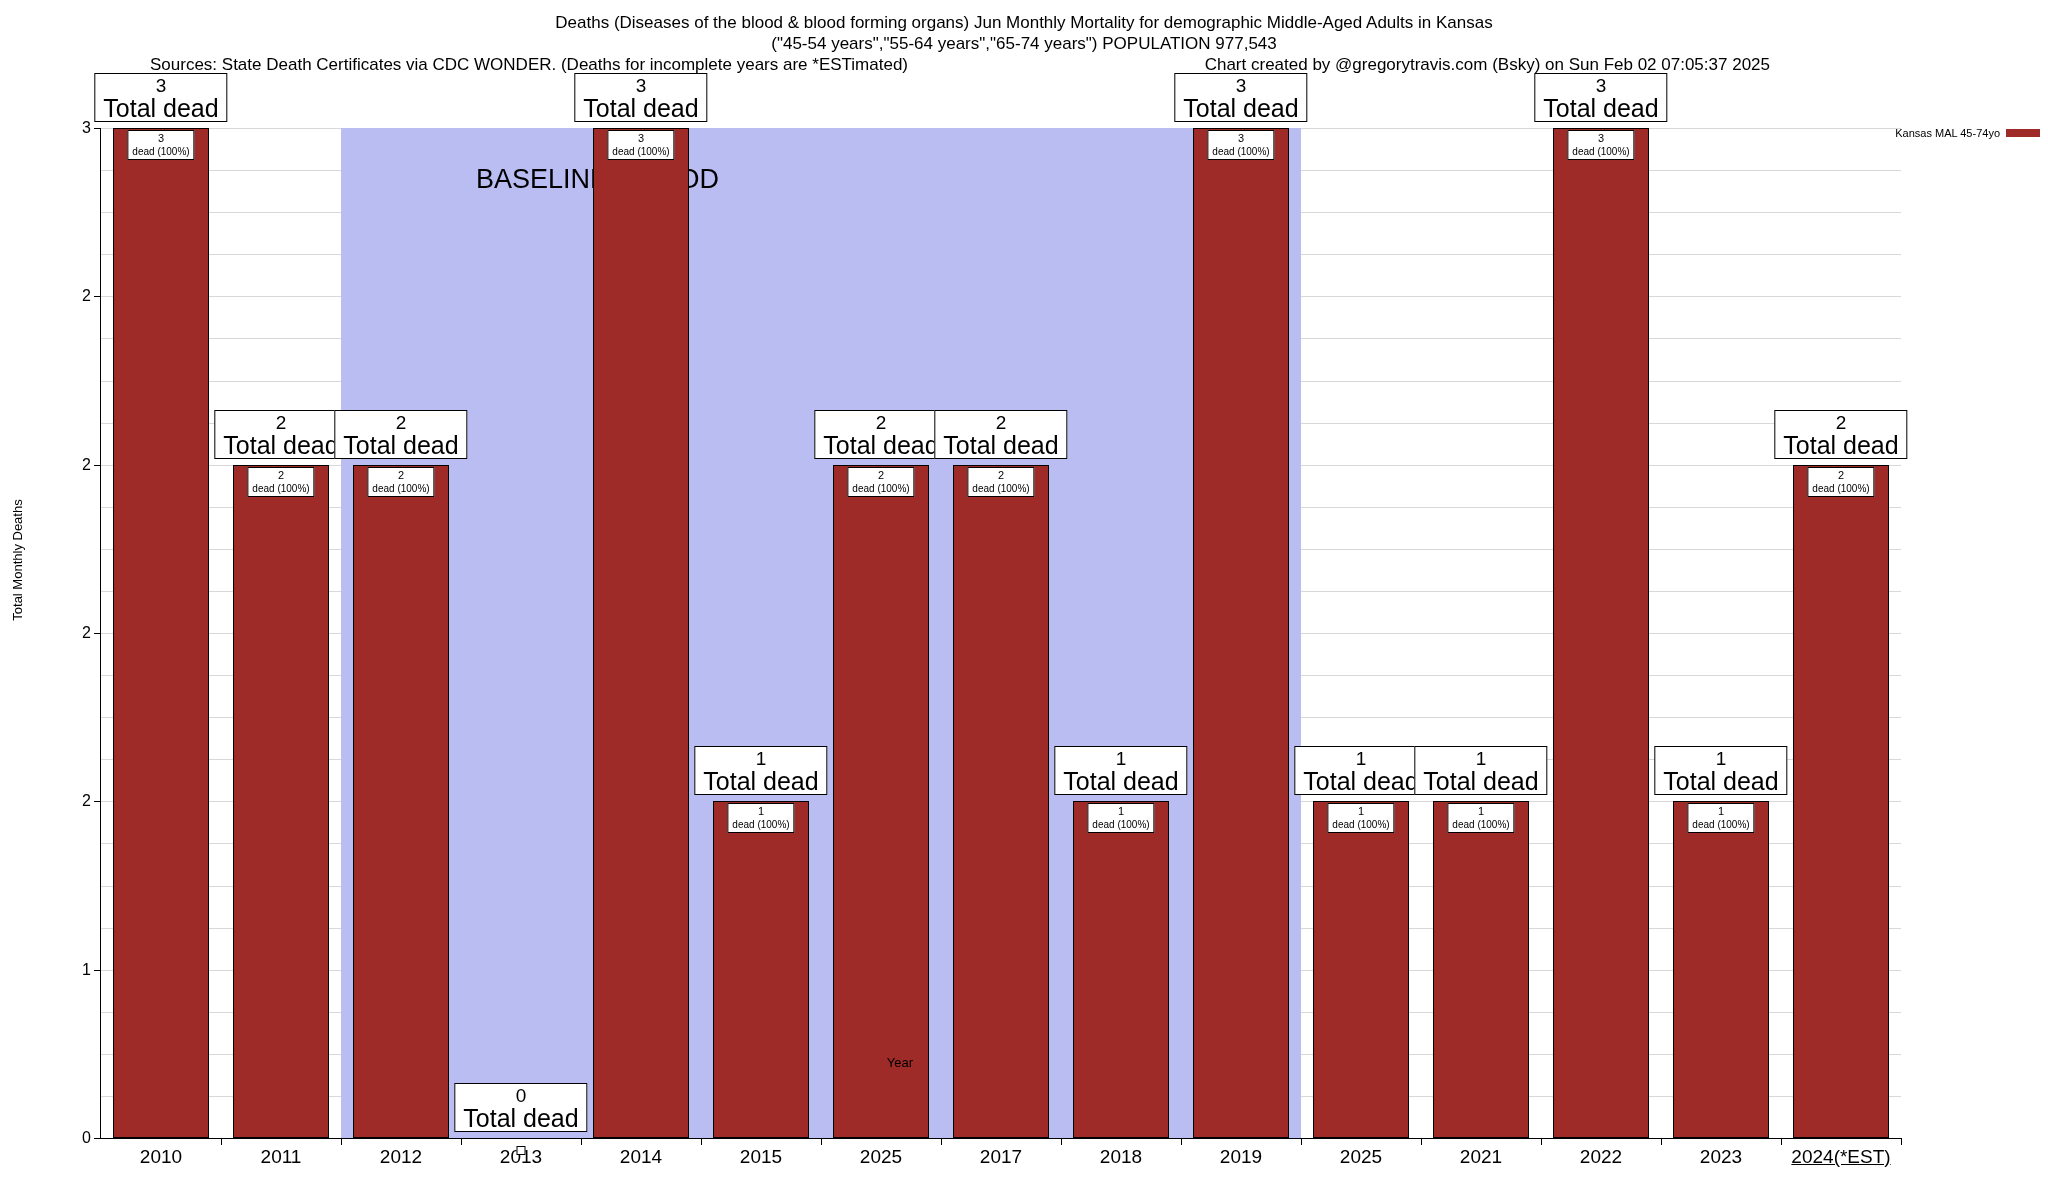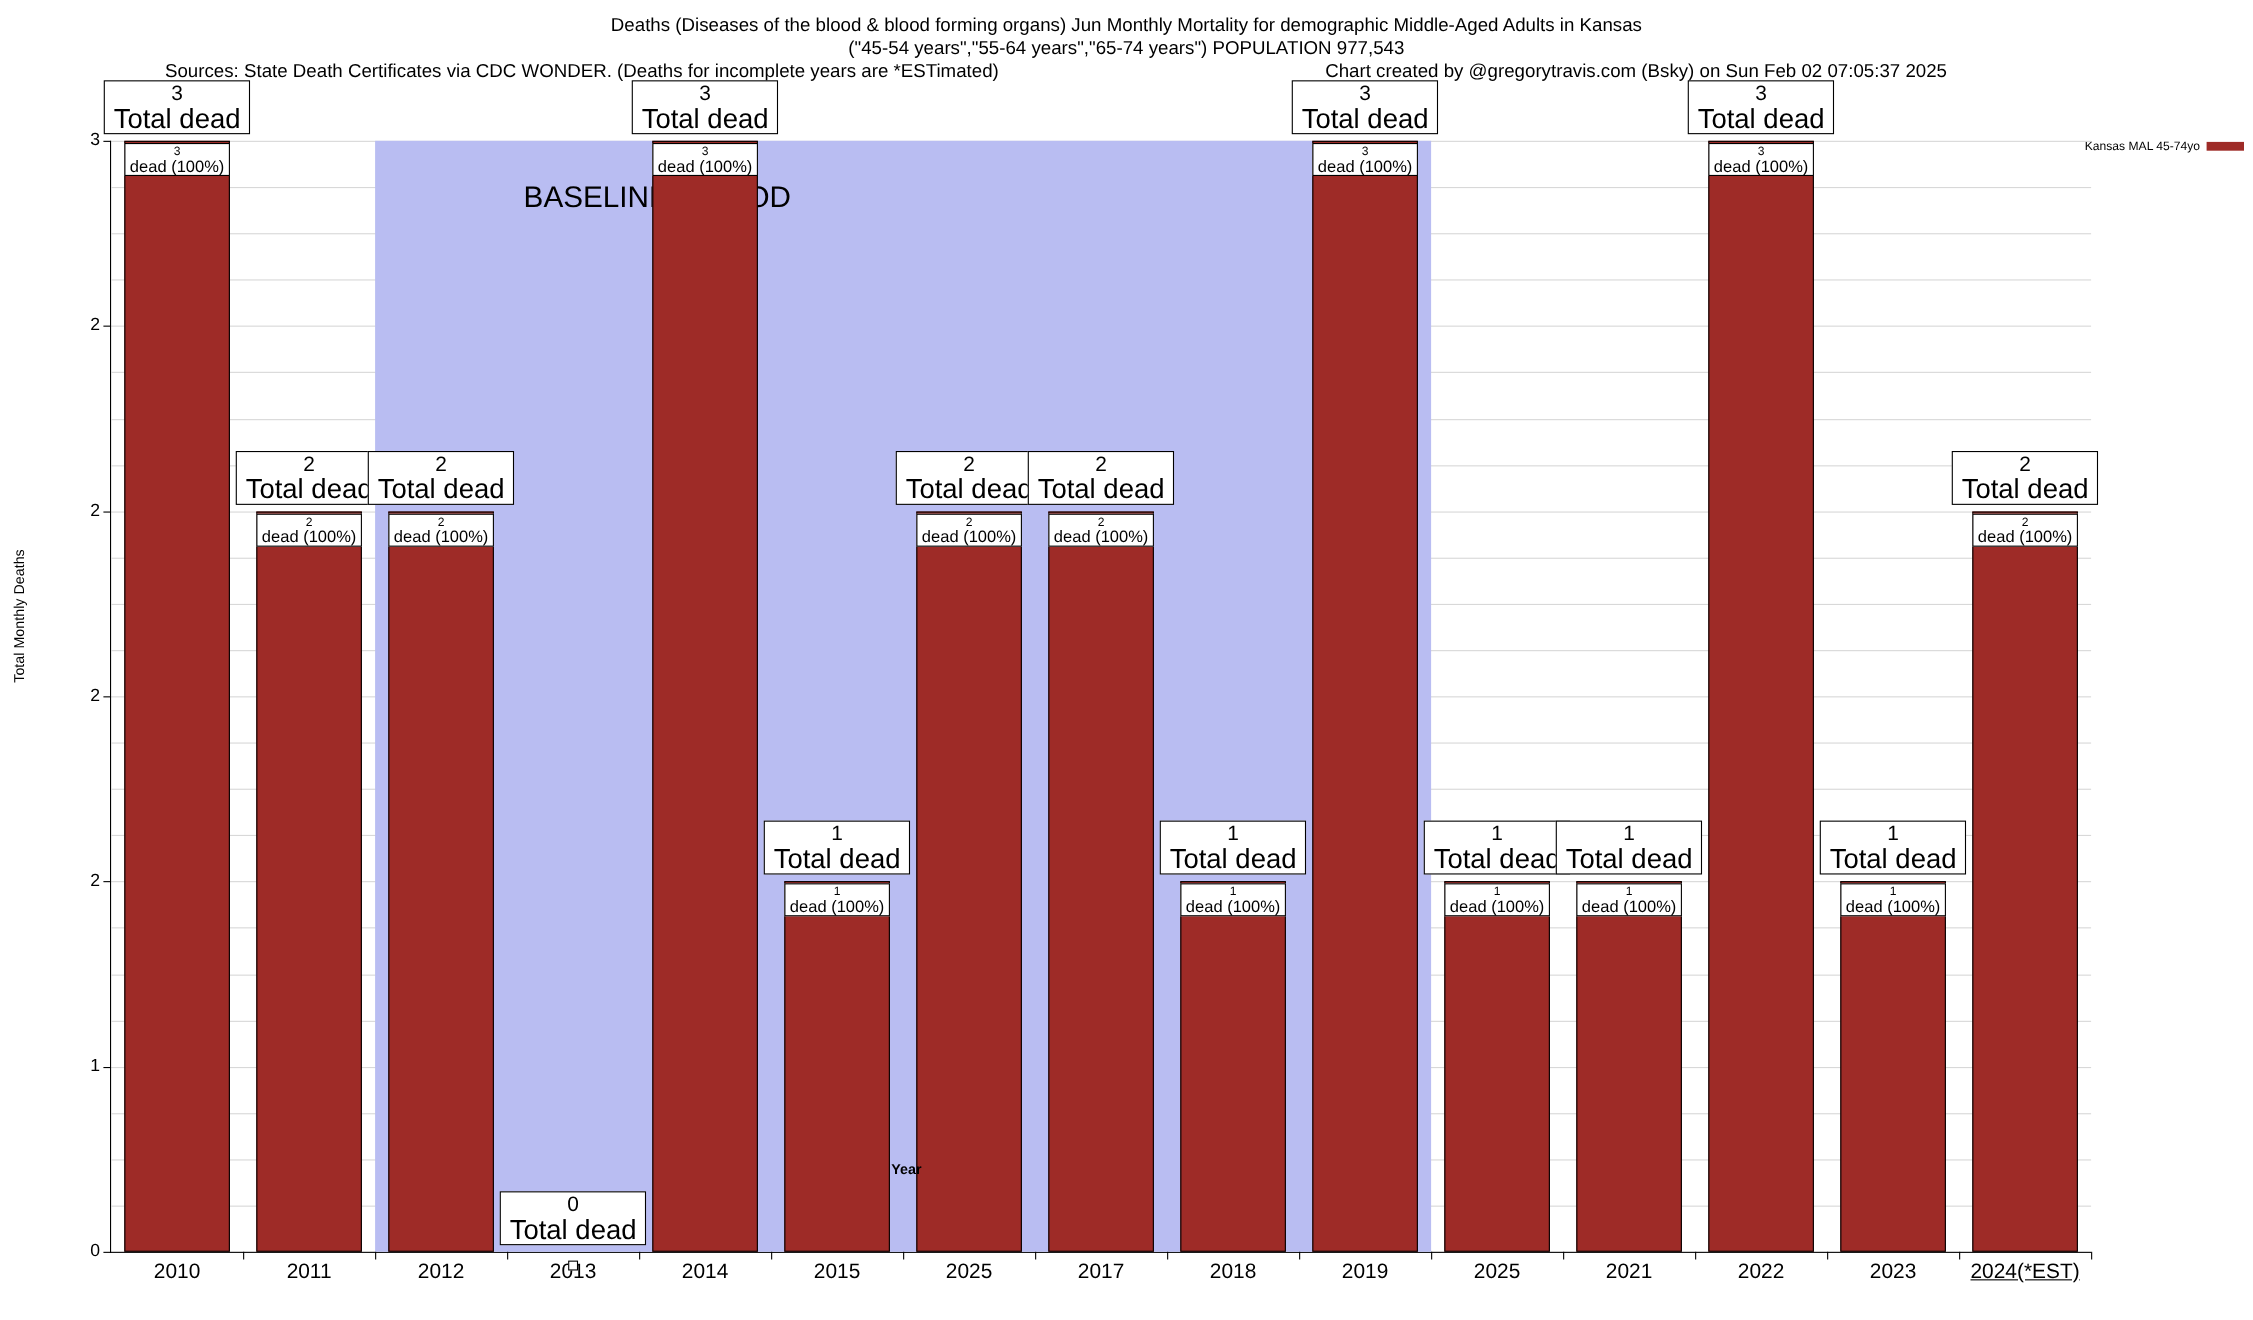--- a/index.html
+++ b/index.html
@@ -123,21 +123,21 @@
     background: #ffffff;
     border: 1px solid #000;
     text-align: center;
     font-size: 11px;
     line-height: 13px;
     padding: 1px 4px;
     white-space: nowrap;
     z-index: 4;
   }
   .inner-label .val { display: block; font-size: 11px; }
-  .inner-label .sub { display: block; font-size: 15px; text-align: right; }
+  .inner-label .sub { display: block; font-size: 10px; text-align: right; }
 
   .total-label {
     position: absolute;
     left: 50%;
     transform: translateX(-50%);
     background: #ffffff;
     border: 1px solid #000;
     text-align: center;
     font-size: 19px;
     line-height: 22px;
@@ -170,24 +170,23 @@
   }
   .xtickmark {
     position: absolute;
     top: 100%;
     height: 7px;
     border-left: 1px solid #000;
   }
   #xlabel {
     position: absolute;
     top: 1055px;
-    left: 824px;
+    left: 900px;
     font-size: 13px;
     transform: translateX(-50%);
-    font-weight: bold;
   }
 
   
   #legend {
     position: absolute;
     right: 8px;
     top: 127px;
     display: flex;
     align-items: center;
     gap: 6px;

